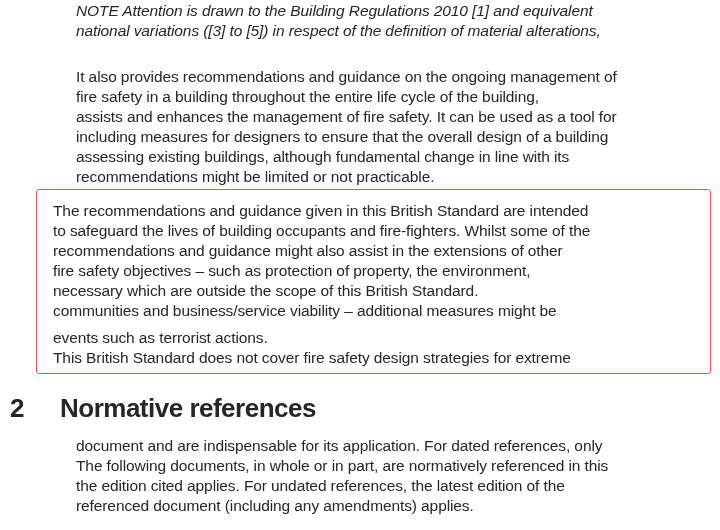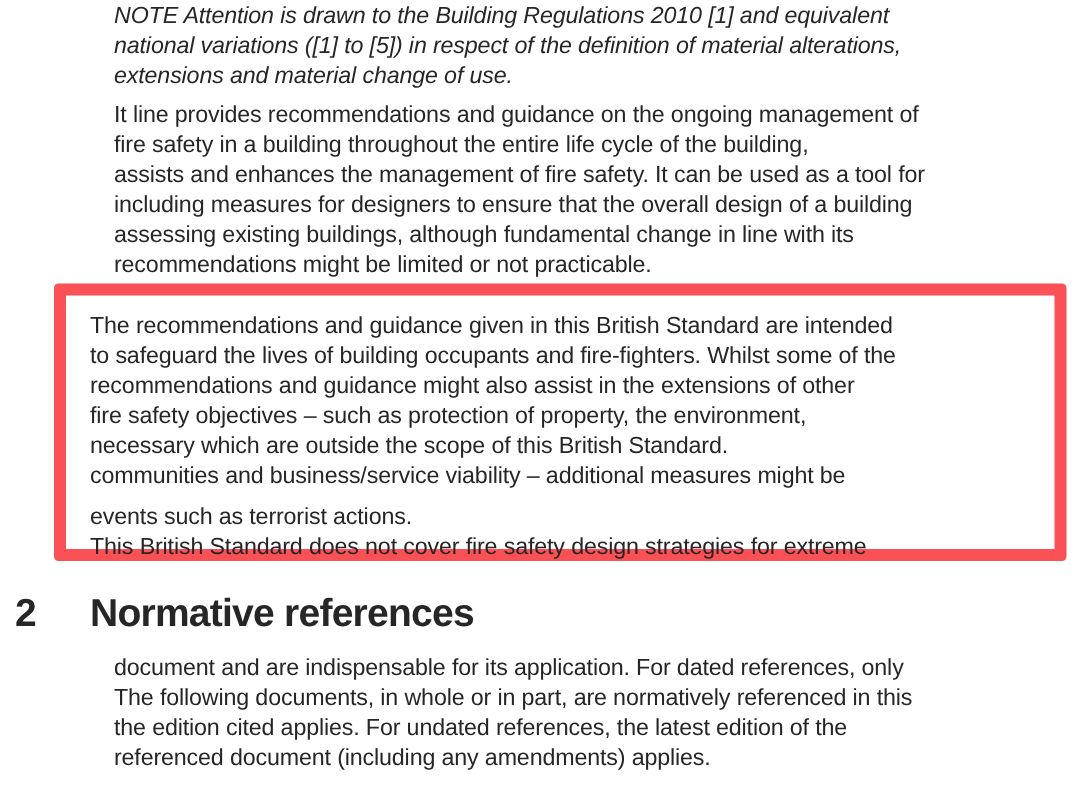--- a/index.html
+++ b/index.html
@@ -35,21 +35,21 @@
   .intro-para {
     top: 67px;
   }
   .highlight-box {
     position: absolute;
     left: 36px;
     top: 189px;
     width: 675px;
     height: 185px;
     box-sizing: border-box;
-    border: 8px solid #d946ef;
+    border: 1px solid #d946ef;
     border-radius: 3px;
     padding: 11px 0 0 16px;
   }
   .box-para {
     font-size: 15.5px;
     letter-spacing: -0.1px;
   }
   .box-para-2 {
     margin-top: 7px;
   }
@@ -74,26 +74,25 @@
   }
   .normative-para {
     top: 436px;
   }
 </style>
 </head>
 <body>
 
 <div class="para note-para">
   <span class="line">NOTE   Attention is drawn to the Building Regulations 2010 [1] and equivalent</span>
-  <span class="line">national variations ([1] to [5]) in respect of the definition of material alterations,</span>
-  <span class="line">extensions and material change of use.</span>
+  <span class="line">national variations ([3] to [5]) in respect of the definition of material alterations,</span>
 </div>
 
 <div class="para intro-para">
-  <span class="line">It line provides recommendations and guidance on the ongoing management of</span>
+  <span class="line">It also provides recommendations and guidance on the ongoing management of</span>
   <span class="line">fire safety in a building throughout the entire life cycle of the building,</span>
   <span class="line">assists and enhances the management of fire safety. It can be used as a tool for</span>
   <span class="line">including measures for designers to ensure that the overall design of a building</span>
   <span class="line">assessing existing buildings, although fundamental change in line with its</span>
   <span class="line">recommendations might be limited or not practicable.</span>
 </div>
 
 <div class="highlight-box" style="border-color: rgb(250, 81, 86);">
   <div class="box-para">
     <span class="line">The recommendations and guidance given in this British Standard are intended</span>

